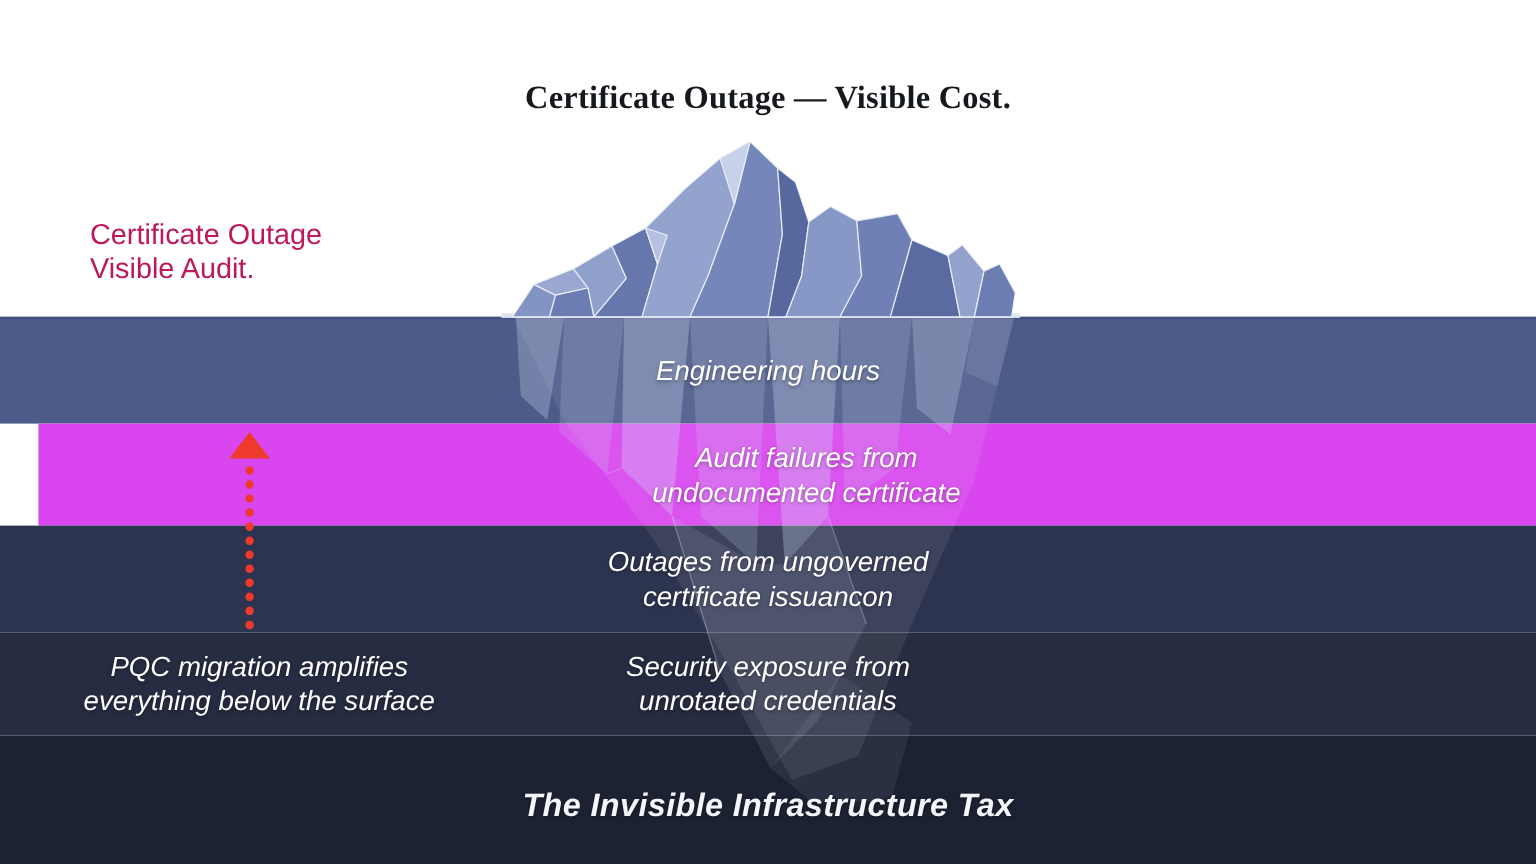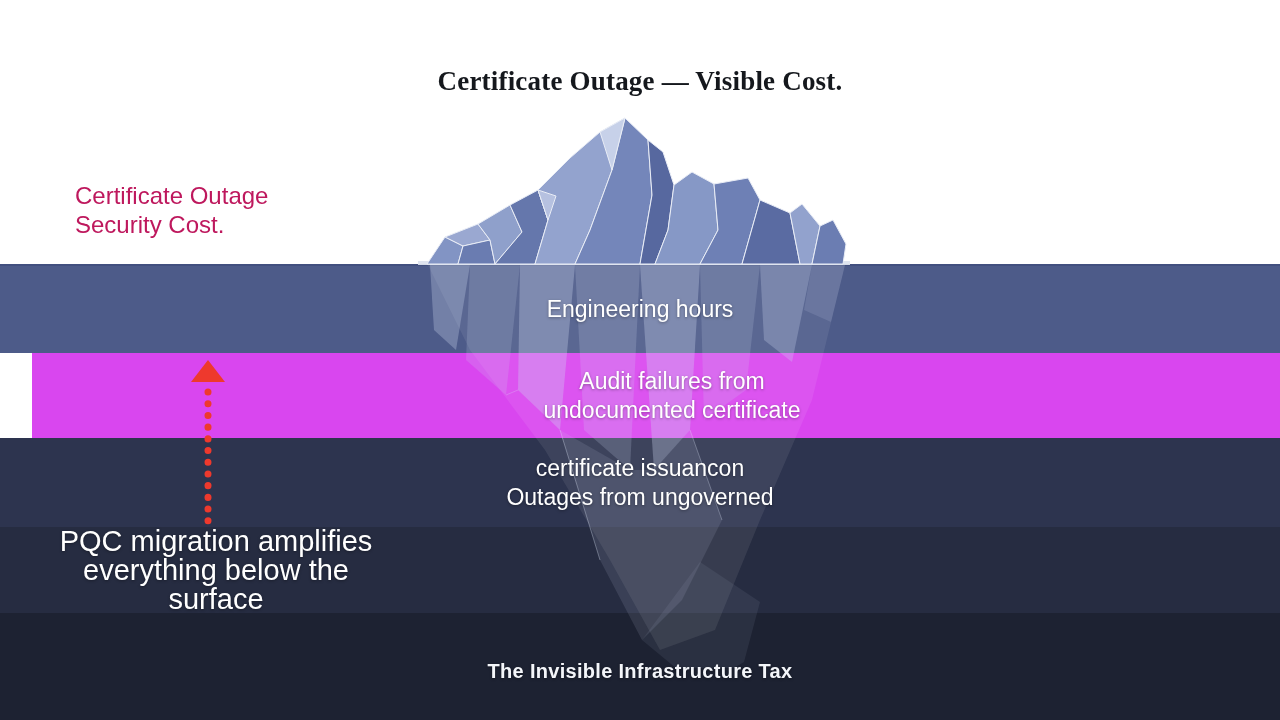--- a/index.html
+++ b/index.html
@@ -35,20 +35,21 @@
     font-weight: 500;
     line-height: 29px;
     color: #be185d;
   }
 
   .bands {
     position: absolute;
     top: 264px;
     left: 0;
     width: 1280px;
+    font-style: italic;
   }
   .band {
     position: relative;
     width: 100%;
     display: flex;
     align-items: center;
     justify-content: center;
   }
   .band-1 { height: 89px; border-top: 2px solid #42507f; }
   .band-2 { height: 85px; }
@@ -69,31 +70,31 @@
   .annotation {
     position: absolute;
     left: 40px;
     top: 0;
     width: 352px;
     height: 100%;
     display: flex;
     align-items: center;
     justify-content: center;
     text-align: center;
-    font-size: 29px;
+    font-size: 23px;
     font-weight: 500;
     line-height: 29px;
     color: #ffffff;
     text-shadow: 0 1px 3px rgba(0,0,0,0.35);
     z-index: 3;
   }
 
   .footer-title {
     text-align: center;
-    font-size: 20px;
+    font-size: 27px;
     font-weight: 600;
     letter-spacing: 0.3px;
     color: #f4f6fa;
     text-shadow: 0 1px 3px rgba(0,0,0,0.4);
     z-index: 3;
   }
 
   .iceberg-svg {
     position: absolute;
     left: 380px;
@@ -116,47 +117,51 @@
 </style>
 </head>
 <body>
 
 <div class="stage">
 
   <div class="main-title">Certificate Outage — Visible Cost.</div>
 
   <div class="left-label">
     <div>Certificate Outage</div>
-    <div>Security Cost.</div>
+    <div>Visible Audit.</div>
   </div>
 
   <div class="bands">
     <div class="band band-1" style="background: rgb(77, 91, 137);">
       <div class="band-text">
         <div>Engineering hours</div>
       </div>
     </div>
     <div class="band band-2" style="background: #d946ef; margin-left: 32px;">
       <div class="band-text">
         <div>Audit failures from</div>
         <div>undocumented certificate</div>
       </div>
     </div>
     <div class="band band-3" style="background: rgb(45, 52, 79);">
       <div class="band-text">
+        <div>Outages from ungoverned</div>
         <div>certificate issuancon</div>
-        <div>Outages from ungoverned</div>
       </div>
     </div>
     <div class="band band-4" style="background: rgb(38, 44, 65);">
       <div class="annotation">
         <div>
           <div>PQC migration amplifies</div>
           <div>everything below the surface</div>
         </div>
+      </div>
+      <div class="band-text">
+        <div>Security exposure from</div>
+        <div>unrotated credentials</div>
       </div>
     </div>
     <div class="band band-footer" style="background: rgb(29, 34, 50);">
       <div class="footer-title">The Invisible Infrastructure Tax</div>
     </div>
   </div>
 
   <svg class="iceberg-svg" viewBox="380 108 520 560" xmlns="http://www.w3.org/2000/svg">
 
     <rect x="418" y="261" width="432" height="4" fill="#dde3ee" opacity="0.95"></rect>

